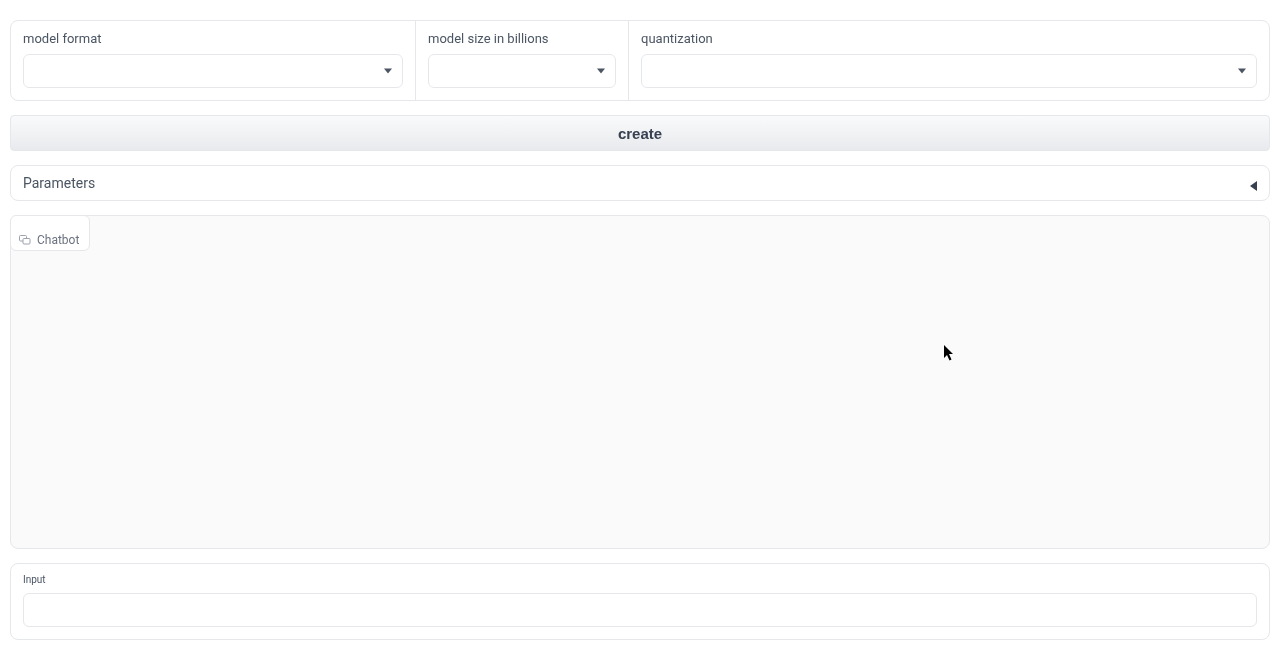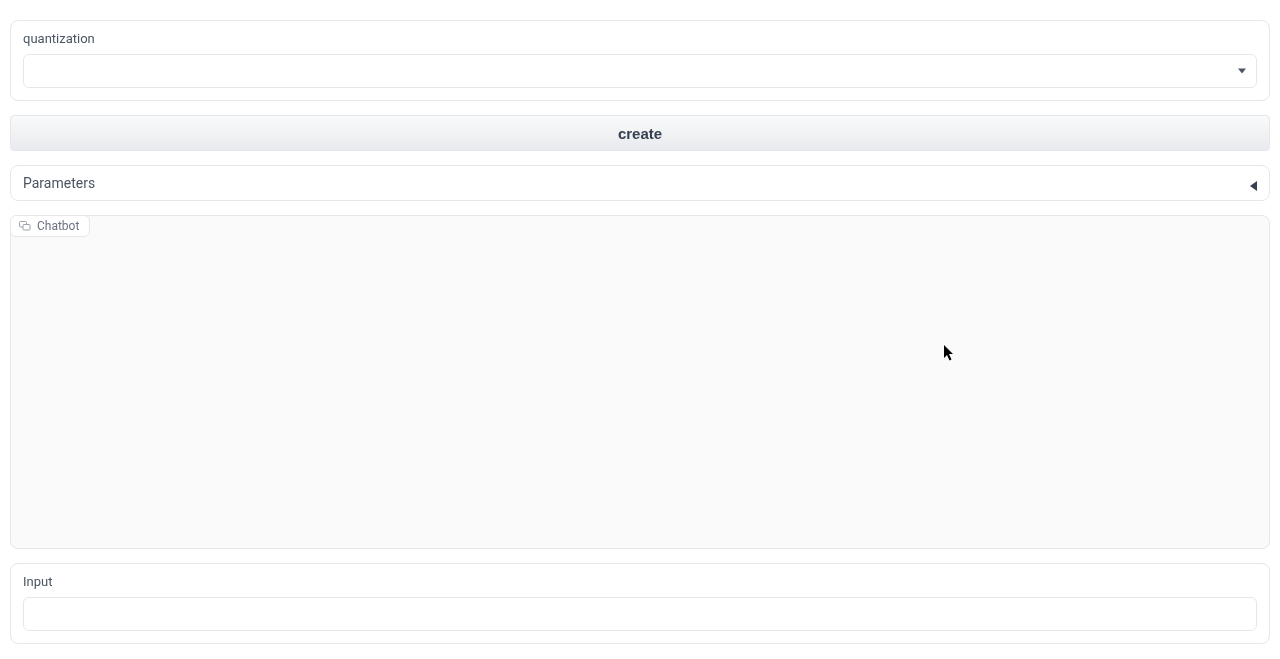--- a/index.html
+++ b/index.html
@@ -130,21 +130,21 @@
       position: relative;
       background: #fafafa;
     }
     .chatbot-tag {
       position: absolute;
       top: -1px;
       left: -1px;
       border: 1px solid #e5e7eb;
       border-radius: 6px;
       background: #ffffff;
-      padding: 3px 10px 3px 8px;
+      padding: 17px 10px 3px 8px;
       display: flex;
       align-items: center;
       gap: 6px;
     }
     .chatbot-icon {
       width: 12px;
       height: 10px;
       display: inline-block;
     }
     .chatbot-icon svg {
@@ -155,21 +155,21 @@
       color: #6b7280;
     }
     
     .input-box {
       margin-top: 14px;
       border: 1px solid #e5e7eb;
       border-radius: 8px;
       padding: 10px 12px 12px 12px;
     }
     .input-label {
-      font-size: 13px;
+      font-size: 10px;
       color: #4b5563;
       margin-bottom: 8px;
       display: block;
     }
     .text-input {
       width: 100%;
       height: 34px;
       border: 1px solid #e5e7eb;
       border-radius: 6px;
       padding: 0 10px;
@@ -191,20 +191,34 @@
   </style>
 </head>
 <body>
 
 <div class="container">
 
   
 
   
   <div class="config-row">
+    <div class="config-cell" style="flex: 0 0 405px;">
+      <span class="config-label">model format</span>
+      <div class="dropdown">
+        <span></span>
+        <span class="dropdown-caret"></span>
+      </div>
+    </div>
+    <div class="config-cell" style="flex: 0 0 213px;">
+      <span class="config-label">model size in billions</span>
+      <div class="dropdown">
+        <span></span>
+        <span class="dropdown-caret"></span>
+      </div>
+    </div>
     <div class="config-cell" style="flex: 1;">
       <span class="config-label">quantization</span>
       <div class="dropdown">
         <span></span>
         <span class="dropdown-caret"></span>
       </div>
     </div>
   </div>
 
   

